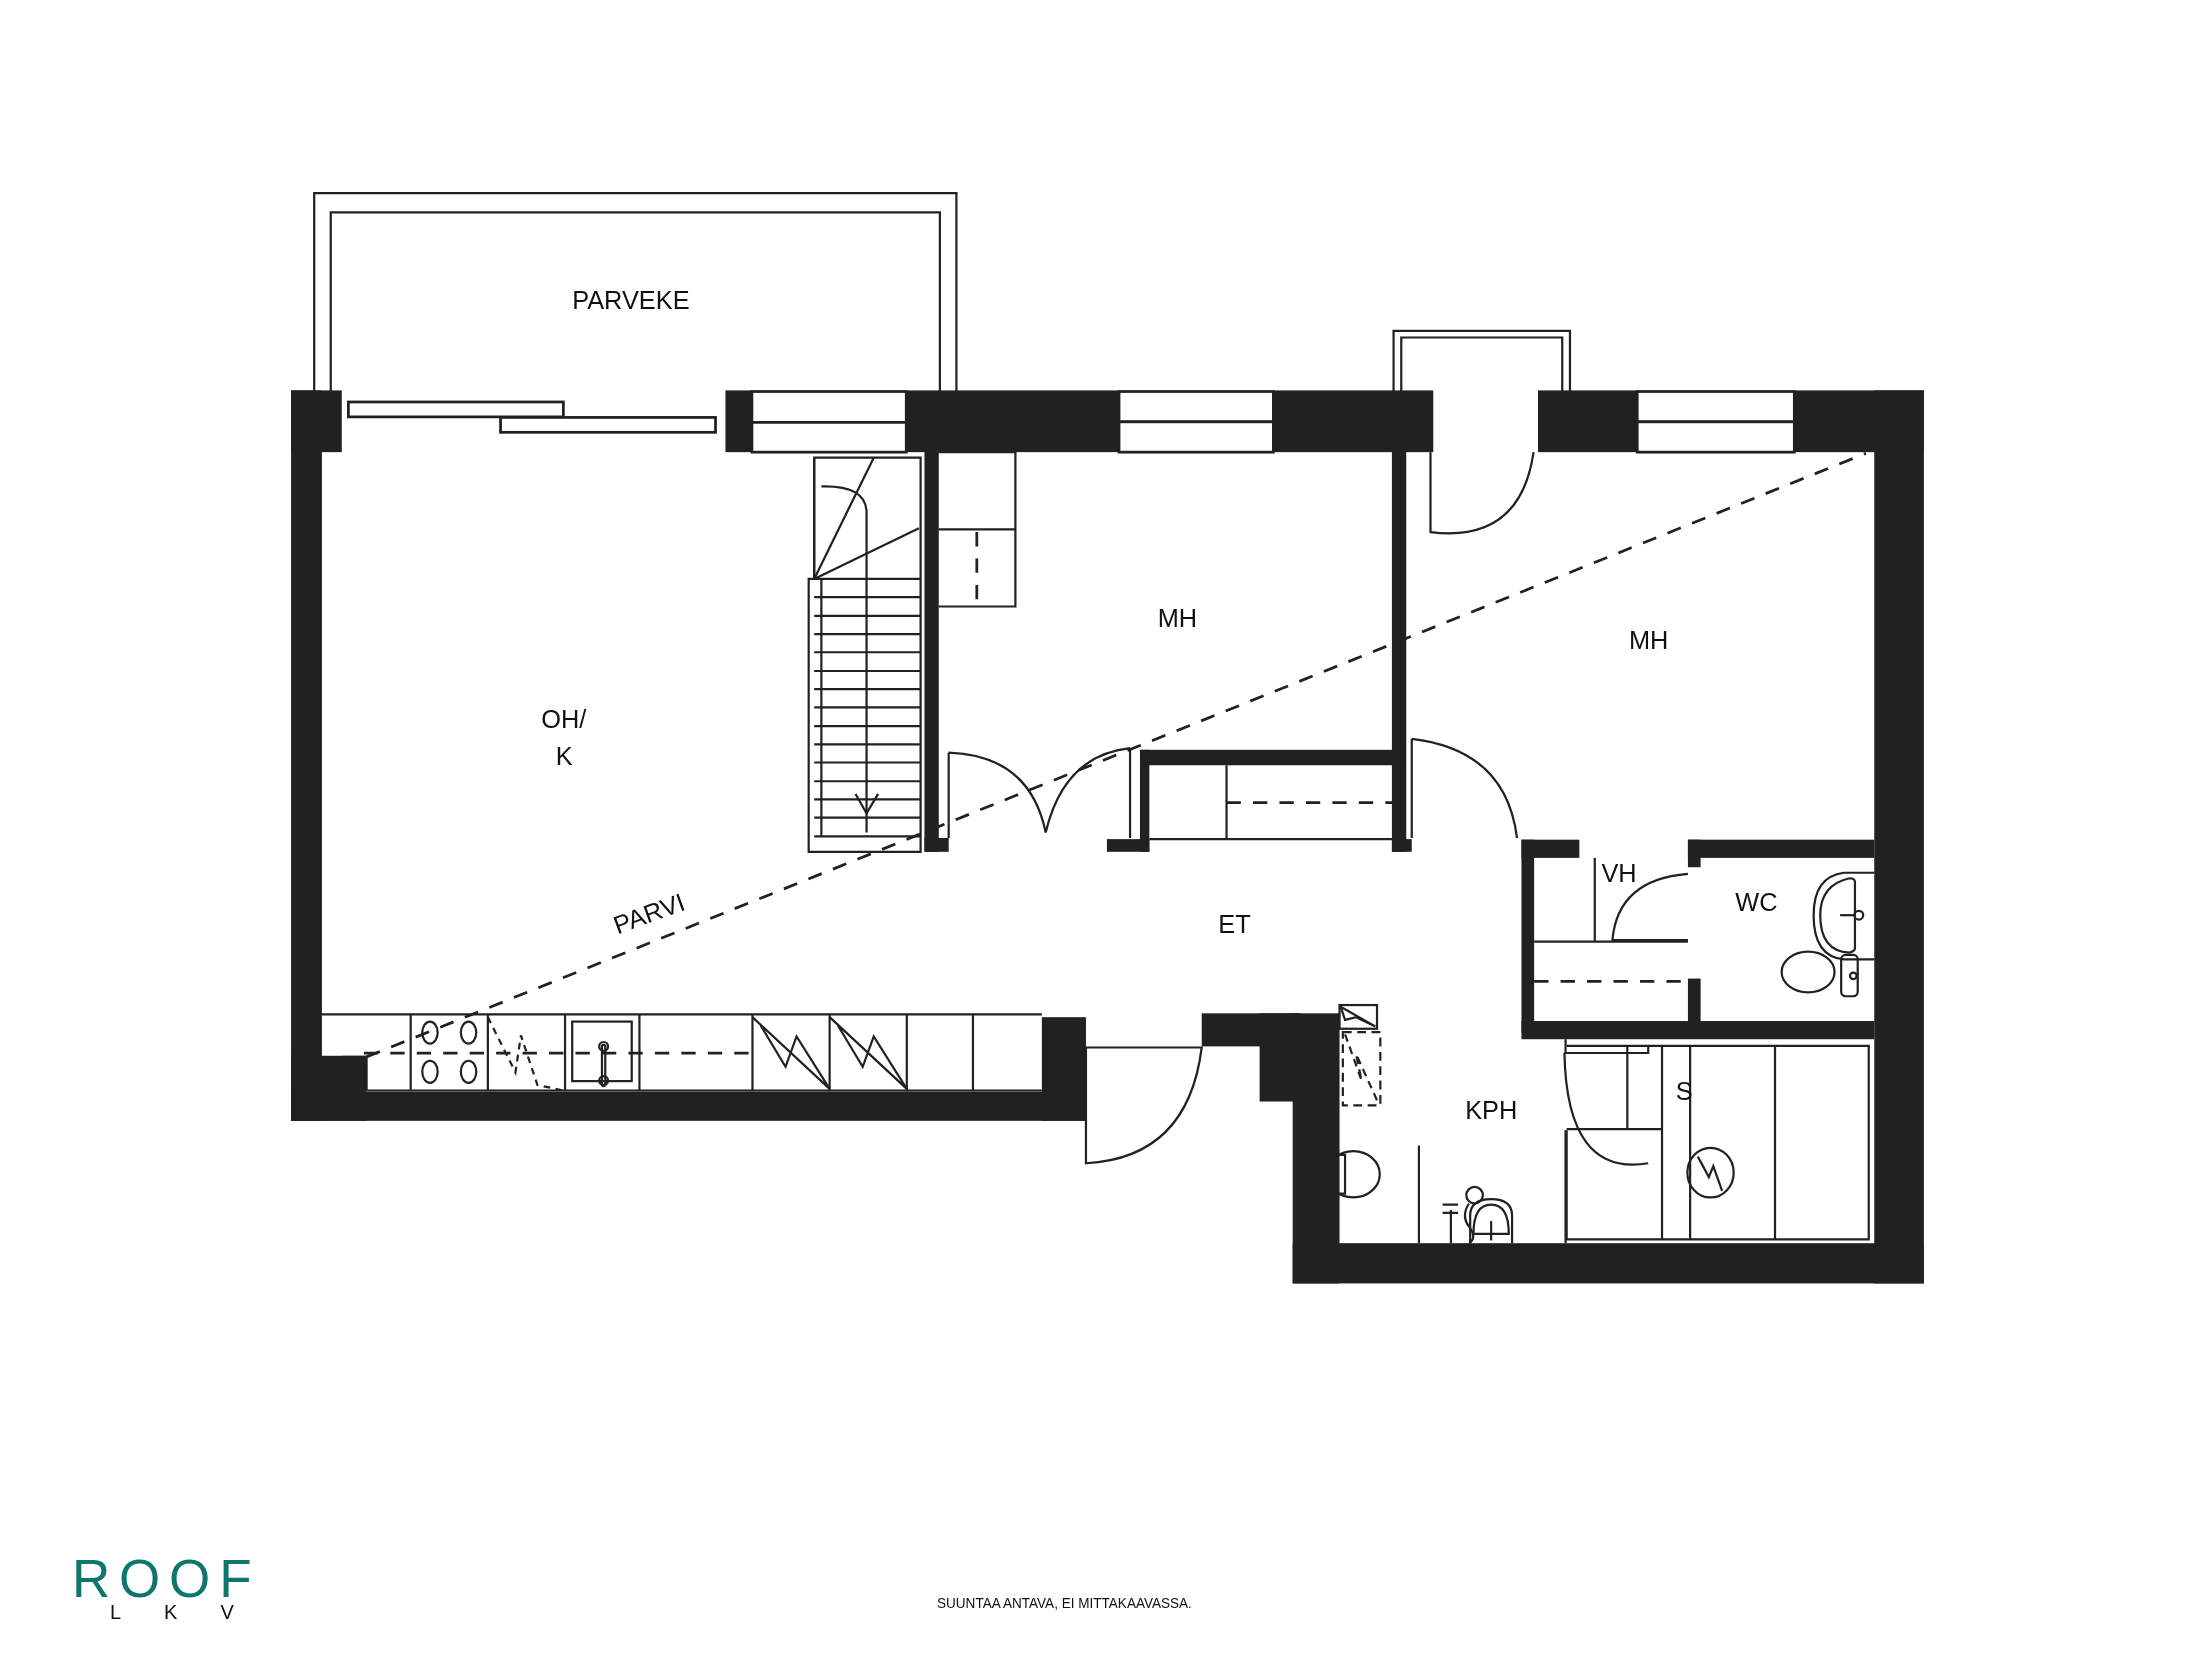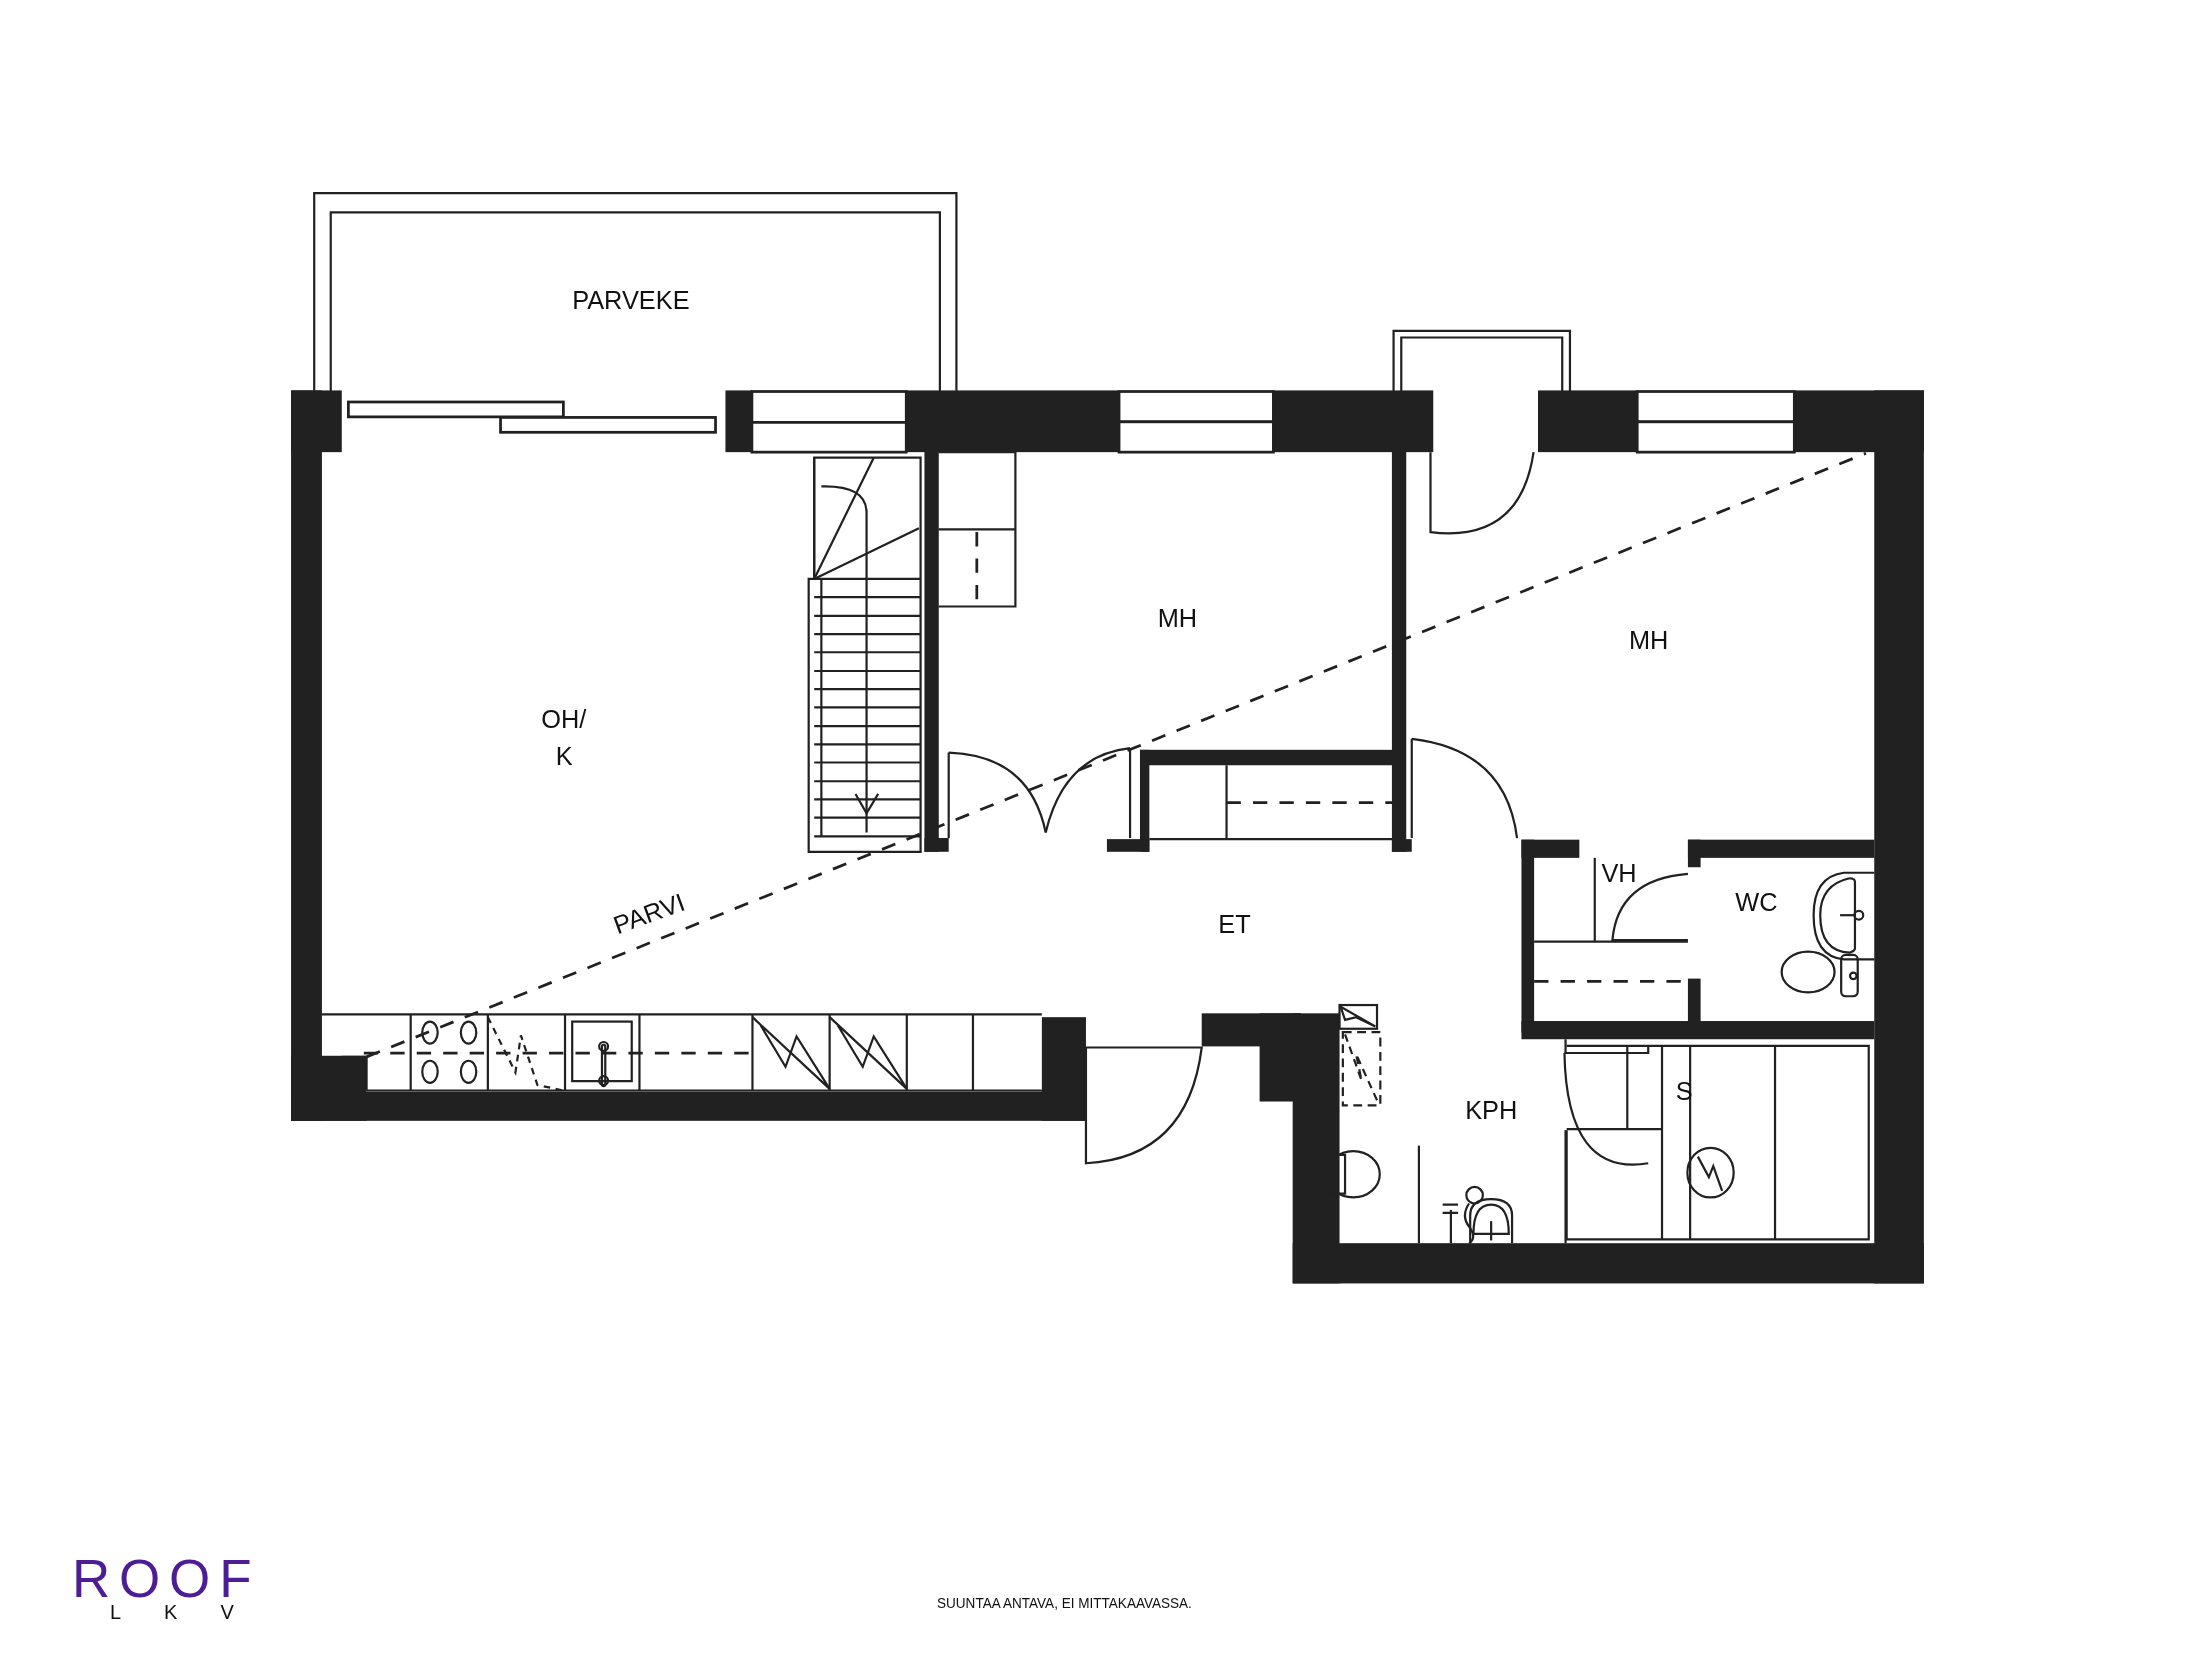--- a/index.html
+++ b/index.html
@@ -3,21 +3,21 @@
 <meta charset="utf-8">
 <style>
   html, body { margin:0; padding:0; background:#ffffff; }
   body { width:2205px; height:1654px; position:relative; overflow:hidden; font-family:"Liberation Sans", sans-serif; }
   #plan { position:absolute; left:0; top:0; width:2205px; height:1654px; }
   .wall { fill:#212121; }
   .thin { fill:none; stroke:#212121; stroke-width:4; }
   .dash { fill:none; stroke:#212121; stroke-width:5; stroke-dasharray:26 22; }
   .glass { fill:#ffffff; stroke:#212121; stroke-width:5; }
   .room-label { font-family:"Liberation Sans", sans-serif; font-size:46px; fill:#111111; }
-  .logo { position:absolute; left:72px; top:1552px; font-family:"Liberation Sans", sans-serif; font-size:53px; letter-spacing:8.8px; color:#4c1d95; line-height:1; }
+  .logo { position:absolute; left:72px; top:1552px; font-family:"Liberation Sans", sans-serif; font-size:53px; letter-spacing:8.8px; color:#0f766e; line-height:1; }
   .logo-sub { position:absolute; left:110px; top:1602px; font-family:"Liberation Sans", sans-serif; font-size:20px; color:#111; letter-spacing:43px; line-height:1; }
   .disclaimer { position:absolute; left:937px; top:1594px; font-family:"Liberation Sans", sans-serif; font-size:15.4px; color:#111; transform:scaleX(0.88); transform-origin:left top; white-space:nowrap; }
 </style>
 </head>
 <body>
 
 <svg id="plan" viewBox="0 0 4000 3000" xmlns="http://www.w3.org/2000/svg">
 
   <g>
     <path class="thin" d="M570 710 V350 H1735 V710"></path>

